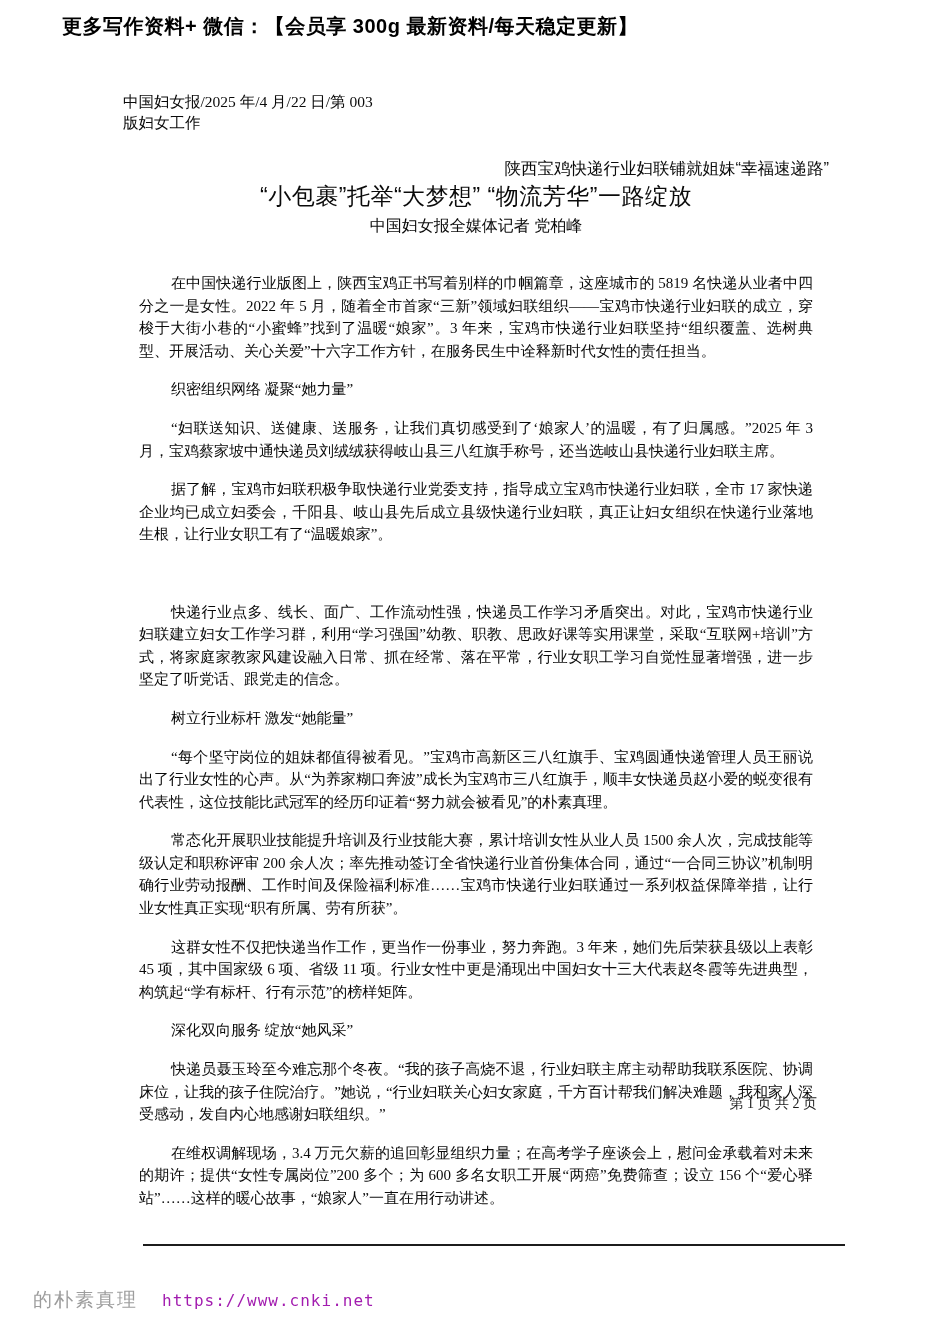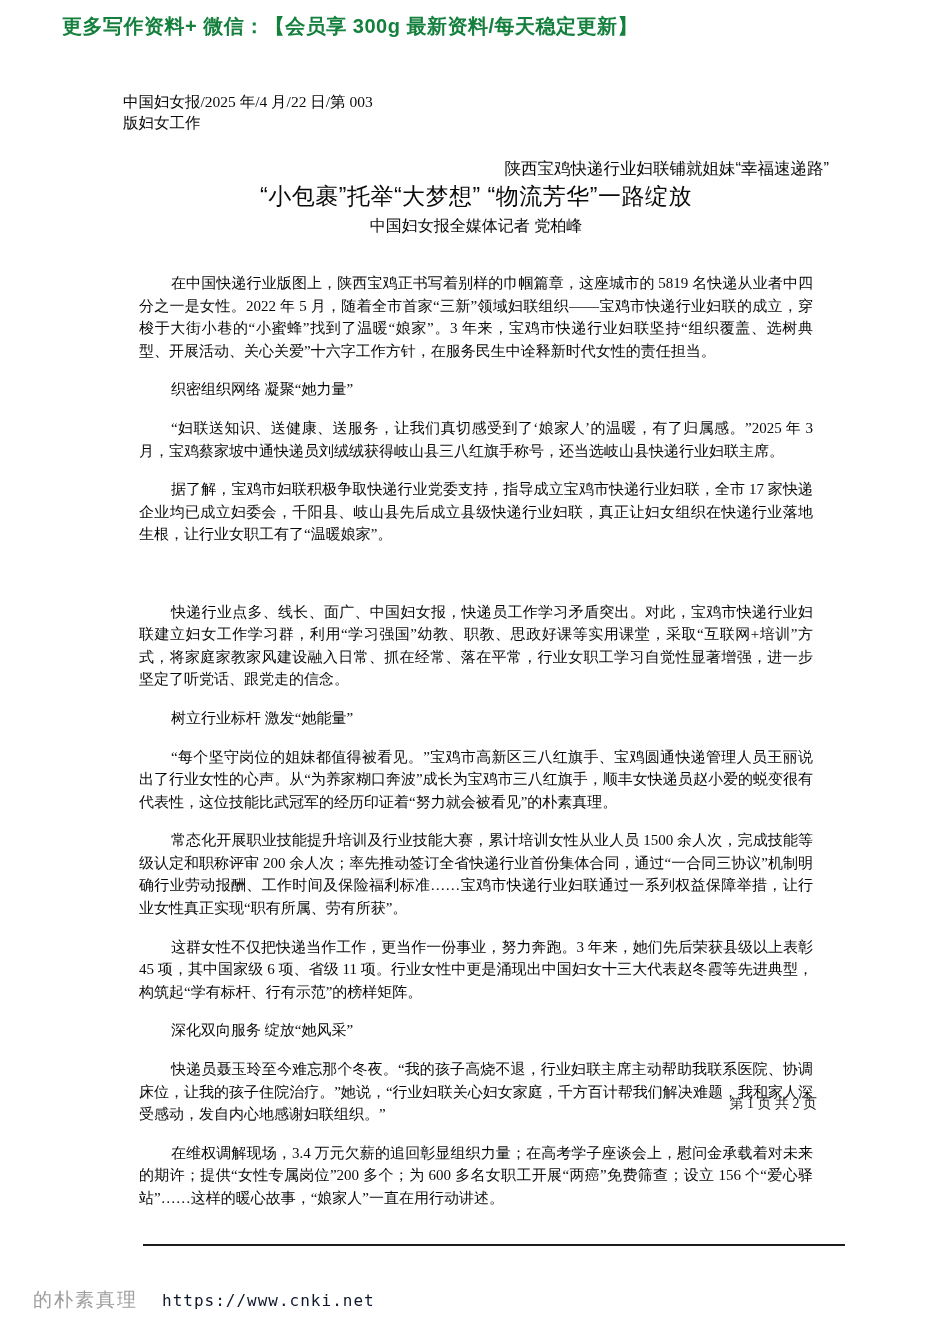--- a/index.html
+++ b/index.html
@@ -100,50 +100,50 @@
   }
   .watermark .site-name {
     font-family: "Liberation Serif", serif;
     font-size: 19px;
     color: #9d9d9d;
     letter-spacing: 2px;
   }
   .watermark .site-url {
     font-family: "DejaVu Sans Mono", monospace;
     font-size: 16px;
-    color: #0f172a;
+    color: #a21caf;
     margin-left: 24px;
     letter-spacing: 1px;
   }
 </style>
 </head>
 <body>
 
 <div class="page">
 
-  <div class="promo-banner" style="color: #15803d;">更多写作资料+ 微信：【会员享 300g 最新资料/每天稳定更新】</div>
+  <div class="promo-banner" style="color: #000000;">更多写作资料+ 微信：【会员享 300g 最新资料/每天稳定更新】</div>
 
   <div class="source-block">
     <div>中国妇女报/2025 年/4 月/22 日/第 003</div>
     <div>版妇女工作</div>
   </div>
 
   <div class="headline-block">
     <p class="article-subtitle">陕西宝鸡快递行业妇联铺就姐妹“幸福速递路”</p>
     <p class="article-title">“小包裹”托举“大梦想” “物流芳华”一路绽放</p>
     <p class="article-byline">中国妇女报全媒体记者 党柏峰</p>
   </div>
 
   <div class="article-body">
       <p class="body-para">在中国快递行业版图上，陕西宝鸡正书写着别样的巾帼篇章，这座城市的 5819 名快递从业者中四分之一是女性。2022 年 5 月，随着全市首家“三新”领域妇联组织——宝鸡市快递行业妇联的成立，穿梭于大街小巷的“小蜜蜂”找到了温暖“娘家”。3 年来，宝鸡市快递行业妇联坚持“组织覆盖、选树典型、开展活动、关心关爱”十六字工作方针，在服务民生中诠释新时代女性的责任担当。</p>
       <p class="section-heading">织密组织网络 凝聚“她力量”</p>
       <p class="body-para">“妇联送知识、送健康、送服务，让我们真切感受到了‘娘家人’的温暖，有了归属感。”2025 年 3 月，宝鸡蔡家坡中通快递员刘绒绒获得岐山县三八红旗手称号，还当选岐山县快递行业妇联主席。</p>
       <p class="body-para">据了解，宝鸡市妇联积极争取快递行业党委支持，指导成立宝鸡市快递行业妇联，全市 17 家快递企业均已成立妇委会，千阳县、岐山县先后成立县级快递行业妇联，真正让妇女组织在快递行业落地生根，让行业女职工有了“温暖娘家”。</p>
       <div class="spacer"></div>
-      <p class="body-para">快递行业点多、线长、面广、中国妇女报，快递员工作学习矛盾突出。对此，宝鸡市快递行业妇联建立妇女工作学习群，利用“学习强国”幼教、职教、思政好课等实用课堂，采取“互联网+培训”方式，将家庭家教家风建设融入日常、抓在经常、落在平常，行业女职工学习自觉性显著增强，进一步坚定了听党话、跟党走的信念。</p>
+      <p class="body-para">快递行业点多、线长、面广、工作流动性强，快递员工作学习矛盾突出。对此，宝鸡市快递行业妇联建立妇女工作学习群，利用“学习强国”幼教、职教、思政好课等实用课堂，采取“互联网+培训”方式，将家庭家教家风建设融入日常、抓在经常、落在平常，行业女职工学习自觉性显著增强，进一步坚定了听党话、跟党走的信念。</p>
       <p class="section-heading">树立行业标杆 激发“她能量”</p>
       <p class="body-para">“每个坚守岗位的姐妹都值得被看见。”宝鸡市高新区三八红旗手、宝鸡圆通快递管理人员王丽说出了行业女性的心声。从“为养家糊口奔波”成长为宝鸡市三八红旗手，顺丰女快递员赵小爱的蜕变很有代表性，这位技能比武冠军的经历印证着“努力就会被看见”的朴素真理。</p>
       <p class="body-para">常态化开展职业技能提升培训及行业技能大赛，累计培训女性从业人员 1500 余人次，完成技能等级认定和职称评审 200 余人次；率先推动签订全省快递行业首份集体合同，通过“一合同三协议”机制明确行业劳动报酬、工作时间及保险福利标准……宝鸡市快递行业妇联通过一系列权益保障举措，让行业女性真正实现“职有所属、劳有所获”。</p>
       <p class="body-para">这群女性不仅把快递当作工作，更当作一份事业，努力奔跑。3 年来，她们先后荣获县级以上表彰 45 项，其中国家级 6 项、省级 11 项。行业女性中更是涌现出中国妇女十三大代表赵冬霞等先进典型，构筑起“学有标杆、行有示范”的榜样矩阵。</p>
       <p class="section-heading">深化双向服务 绽放“她风采”</p>
       <p class="body-para">快递员聂玉玲至今难忘那个冬夜。“我的孩子高烧不退，行业妇联主席主动帮助我联系医院、协调床位，让我的孩子住院治疗。”她说，“行业妇联关心妇女家庭，千方百计帮我们解决难题，我和家人深受感动，发自内心地感谢妇联组织。”</p>
       <p class="body-para">在维权调解现场，3.4 万元欠薪的追回彰显组织力量；在高考学子座谈会上，慰问金承载着对未来的期许；提供“女性专属岗位”200 多个；为 600 多名女职工开展“两癌”免费筛查；设立 156 个“爱心驿站”……这样的暖心故事，“娘家人”一直在用行动讲述。</p>
     </div>
 
   <div class="page-indicator">第 1 页 共 2 页</div>

